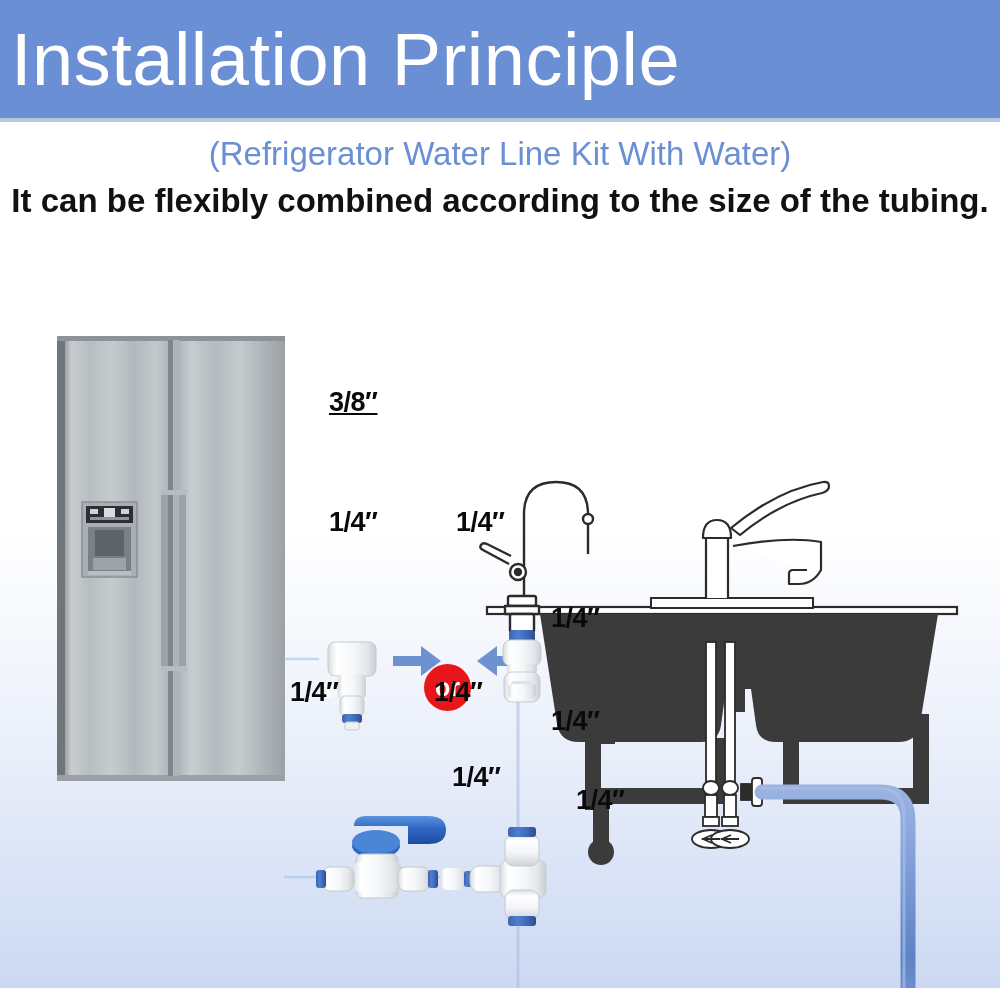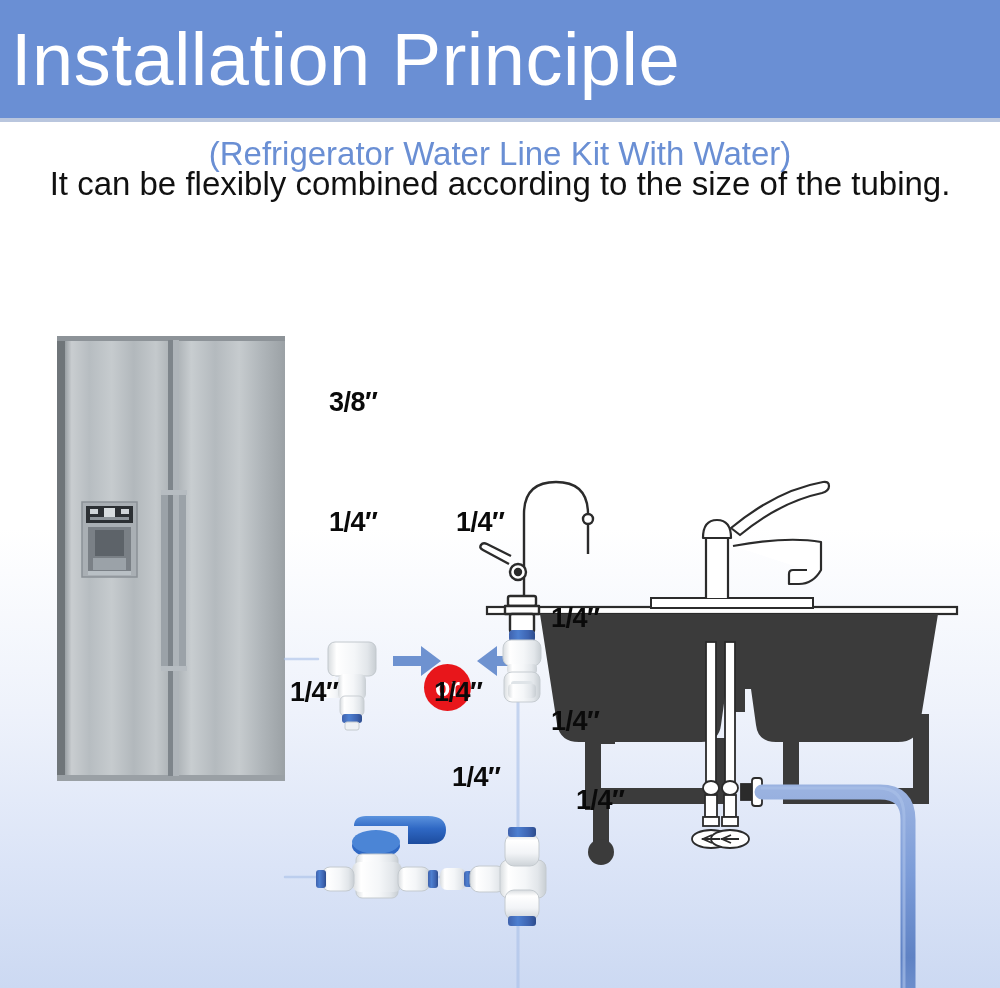--- a/index.html
+++ b/index.html
@@ -37,26 +37,27 @@
   }
   #subtitle{
     position:absolute;left:0;top:134px;width:1000px;
     text-align:center;
     color:#6a8fd4;
     font-size:33px;
     line-height:40px;
     white-space:nowrap;
   }
   #tagline{
-    position:absolute;left:0;top:163px;width:1000px;
+    position:absolute;left:0;top:180px;width:1000px;
     text-align:center;
     color:#111111;
     font-size:33px;
     line-height:42px;
     white-space:nowrap;
+    font-weight:bold;
   }
 
   
   #canvas{
     position:absolute;left:0;top:222px;width:1000px;height:766px;
     background:linear-gradient(180deg,#ffffff 0%,#ffffff 40%,#eef2fb 64%,#dbe4f7 84%,#ccd9f2 100%);
   }
   #canvas-svg{position:absolute;left:0;top:0;width:1000px;height:766px;}
 
   
@@ -406,21 +407,21 @@
           <rect x="723" y="936" width="34" height="12" fill="#9ea5ab"></rect>
           <rect x="760" y="936" width="34" height="12" fill="#9ea5ab"></rect>
           <rect x="797" y="936" width="34" height="12" fill="#9ea5ab"></rect>
           <rect x="834" y="936" width="34" height="12" fill="#9ea5ab"></rect>
         </g>
       </g>
     </svg>
 
     <div id="or-badge">or</div>
 
-    <div class="dim-label" style="left:329px;top:165px;">3/8″</div>
+    <div class="dim-label" style="left:329px;top:165px;text-decoration:underline;">3/8″</div>
     <div class="dim-label" style="left:329px;top:285px;">1/4″</div>
     <div class="dim-label" style="left:456px;top:285px;">1/4″</div>
     <div class="dim-label" style="left:551px;top:381px;">1/4″</div>
     <div class="dim-label" style="left:290px;top:455px;">1/4″</div>
     <div class="dim-label" style="left:434px;top:455px;">1/4″</div>
     <div class="dim-label" style="left:551px;top:484px;">1/4″</div>
     <div class="dim-label" style="left:452px;top:540px;">1/4″</div>
     <div class="dim-label" style="left:576px;top:563px;">1/4″</div>
 
   </div>

